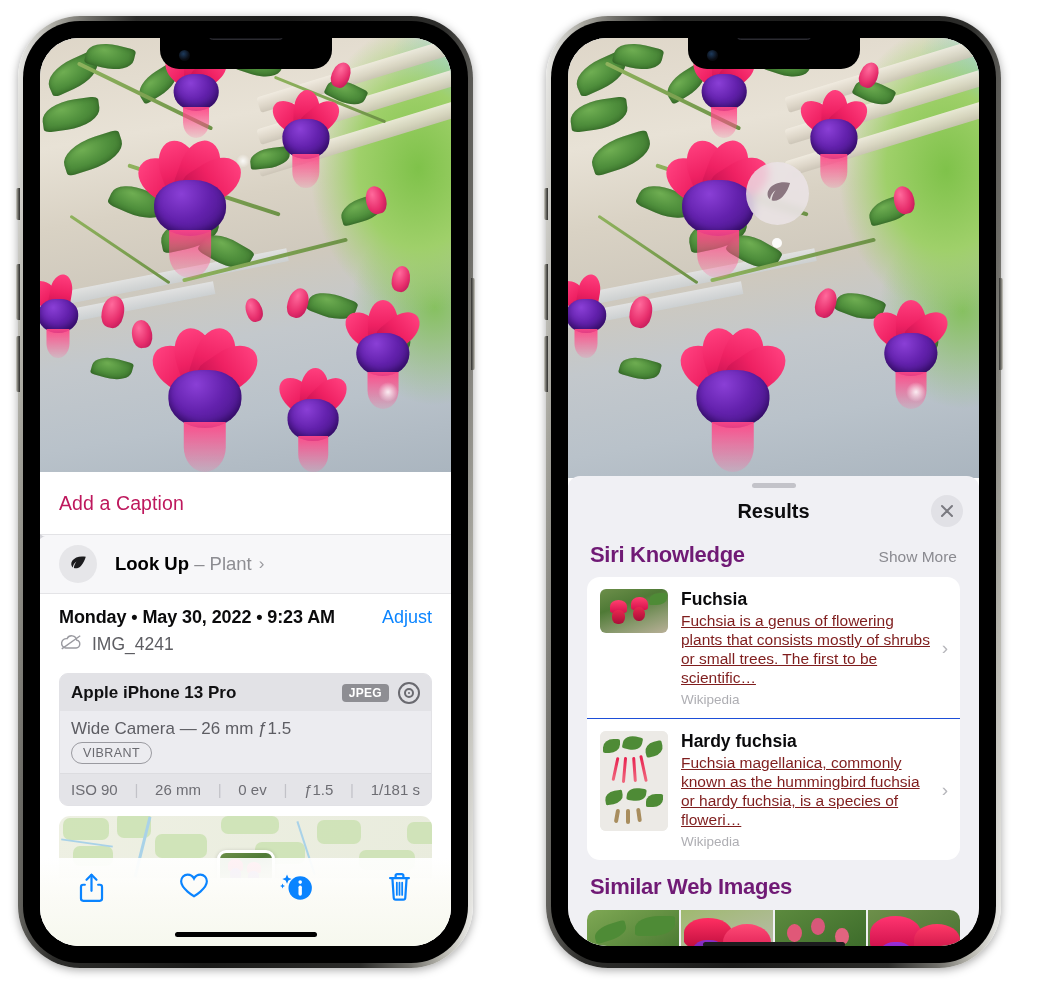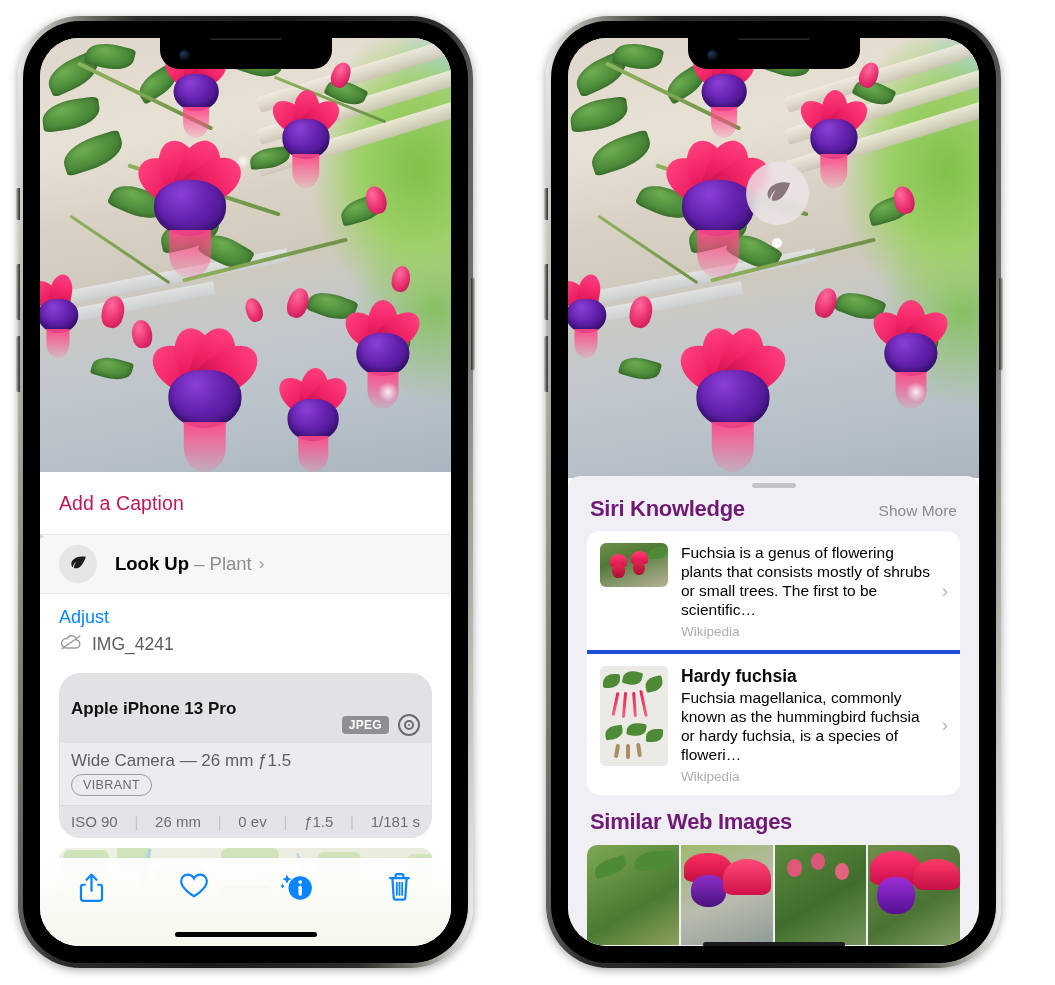--- a/index.html
+++ b/index.html
@@ -150,29 +150,29 @@
   .chev { color:#9a9a9f; font-size:17px; margin-left:7px; }
 
   .meta-block { padding: 13px 19px 10px; background:#fff; border-top:1px solid #e4e4e7; }
   .meta-line1 { display:flex; align-items:baseline; justify-content:space-between; }
   .meta-date { font-size:18px; font-weight:700; color:#0b0b0c; letter-spacing:-.1px; }
   .adjust { font-size:18px; color:#0a84ff; font-weight:400; }
   .meta-line2 { display:flex; align-items:center; gap:9px; margin-top:5px; }
   .filename { font-size:17.5px; color:#5d5d62; }
 
   .exif-card {
-    margin: 8px 19px 0; border-radius: 21px; overflow:hidden;
+    margin: 8px 19px 0; border-radius: 9px; overflow:hidden;
     background:#e9e9ed; border:1px solid #e2e2e6;
   }
   .exif-head {
     display:flex; align-items:center; justify-content:space-between;
     padding: 8px 11px 7px; background:#e2e2e6;
   }
   .exif-model { font-size:17px; font-weight:700; color:#101012; }
-  .exif-head-right { display:flex; align-items:center; gap:9px;margin-top:32px; }
+  .exif-head-right { display:flex; align-items:center; gap:9px; }
   .jpeg-tag {
     background:#8e8e93; color:#fff; font-size:12px; font-weight:700;
     padding:2px 7px; border-radius:4px; letter-spacing:.3px;
   }
   .aperture-icon { width:22px; height:22px; border-radius:50%; border:2px solid #6a6a70; position:relative; }
   .aperture-icon::after{content:"";position:absolute;inset:4px;border-radius:50%;border:2px solid #6a6a70;}
   .aperture-icon::before{content:"";position:absolute;inset:8px;border-radius:50%;background:#6a6a70;}
 
   .exif-body { padding: 8px 11px 9px; background:#ececf0; }
   .exif-lens { font-size:17px; color:#5d5d63; }
@@ -250,27 +250,27 @@
     display:flex; align-items:baseline; justify-content:space-between;
     padding: 8px 22px 9px;
   }
   .section-title { font-size:22px; font-weight:700; color:#701a75; letter-spacing:-.3px; }
   .show-more { font-size:15.5px; color:#8a8a90; }
 
   .card-group {
     margin: 0 19px; background:#fff; border-radius:13px; overflow:hidden;
   }
   .know-row { display:flex; padding: 12px 13px 11px; position:relative; }
-  .know-row + .know-row { border-top:4px solid #1d4ed8; }
+  .know-row + .know-row { border-top:1px solid #1d4ed8; }
   .thumb { flex:0 0 auto; border-radius:6px; overflow:hidden; position:relative; }
   .thumb.t1 { width:68px; height:44px; }
   .thumb.t2 { width:68px; height:100px; background:#eceae6; }
   .know-body { margin-left:13px; flex:1; min-width:0; padding-right:14px; }
   .know-title { font-size:17.5px; font-weight:700; color:#0a0a0c; margin-bottom:1px; }
-  .know-desc { font-size:15.5px; line-height:19px; color:#000000; }
+  .know-desc { font-size:15.5px; line-height:19px; color:#7f1d1d;text-decoration:underline; }
   .know-src { font-size:13.5px; color:#aeaeb3; margin-top:5px; }
   .row-chev {
     position:absolute; right:12px; top:50%; transform:translateY(-50%);
     color:#b6b6bb; font-size:19px;
   }
   .web-strip { display:flex; gap:2px; margin: 3px 19px 0; border-radius:10px 10px 0 0; overflow:hidden; }
   .web-img { flex:1; height:100px; position:relative; overflow:hidden; }
 
   
   .mini-bg1 { position:absolute; inset:0;
@@ -408,20 +408,21 @@
             <svg width="22" height="22" viewBox="0 0 24 24" aria-hidden="true">
               <path d="M20.5 4.2c-6.6-1.3-12 .6-14.6 4.1-1.9 2.6-1.6 5.8.4 7.4.4-2.6 1.8-4.8 4-6.4-1.5 1.9-2.5 4.2-2.8 7.1 2.6 1 5.8-.2 7.9-2.6 2.7-3 4.1-6.4 5.1-9.6z" fill="#1c1c1e"></path>
             </svg>
           </span>
           <span class="lookup-text"><span>Look Up</span><span class="sub"> – </span><span class="sub">Plant</span></span>
           <span class="chev">›</span>
         </div>
 
         <div class="meta-block">
           <div class="meta-line1">
+            <span class="meta-date">Monday • May 30, 2022 • 9:23 AM</span>
             <span class="adjust">Adjust</span>
           </div>
           <div class="meta-line2">
             <span>
               <svg width="24" height="18" viewBox="0 0 26 18" aria-hidden="true">
                 <path d="M7.2 15.5h11.3a4.3 4.3 0 0 0 .6-8.5 5.5 5.5 0 0 0-10.4-1.6A4.6 4.6 0 0 0 7.2 15.5z" fill="none" stroke="#9a9aa0" stroke-width="1.5"></path>
                 <line x1="3" y1="16.5" x2="23" y2="2.2" stroke="#9a9aa0" stroke-width="1.5"></line>
               </svg>
             </span>
             <span class="filename">IMG_4241</span>
@@ -618,20 +619,28 @@
         <div class="vlu-badge" style="left:178px; top:124px">
           <svg width="34" height="34" viewBox="0 0 24 24" aria-hidden="true">
             <path d="M20.5 4.2c-6.6-1.3-12 .6-14.6 4.1-1.9 2.6-1.6 5.8.4 7.4.4-2.6 1.8-4.8 4-6.4-1.5 1.9-2.5 4.2-2.8 7.1 2.6 1 5.8-.2 7.9-2.6 2.7-3 4.1-6.4 5.1-9.6z" fill="#8b7680"></path>
           </svg>
         </div>
         <div class="vlu-dot" style="left:209px; top:200px"></div>
       </div>
 
       <div class="results-sheet" style="top:438px; height:470px">
         <div class="grabber"></div>
+        <div class="results-head">
+          <span class="results-title">Results</span>
+          <span class="close-btn">
+            <svg width="16" height="16" viewBox="0 0 16 16" aria-hidden="true">
+              <path d="M3 3 L13 13 M13 3 L3 13" stroke="#7a7a80" stroke-width="2" stroke-linecap="round"></path>
+            </svg>
+          </span>
+        </div>
 
         <div class="section-head">
           <span class="section-title">Siri Knowledge</span>
           <span class="show-more">Show More</span>
         </div>
 
         <div class="card-group">
 
           <div class="know-row">
             <div class="thumb t1">
@@ -640,20 +649,21 @@
                 <div class="mini-sep"></div>
                   <div class="mini-cor" style="background:linear-gradient(180deg,#e8264f,#aa0f38)"></div>
               </div>
               <div class="mini-bloom" style="left:46%; top:18%; width:24%; height:58%">
                 <div class="mini-sep"></div>
                   <div class="mini-cor" style="background:linear-gradient(180deg,#e8264f,#aa0f38)"></div>
               </div>
               <div class="mini-leaf" style="left:72%; top:10%; width:26%; height:26%"></div>
             </div>
             <div class="know-body">
+              <div class="know-title">Fuchsia</div>
               <div class="know-desc">Fuchsia is a genus of flowering plants that consists mostly of shrubs or small trees. The first to be scientific…</div>
               <div class="know-src">Wikipedia</div>
             </div>
             <span class="row-chev">›</span>
           </div>
 
           <div class="know-row">
             <div class="thumb t2">
               <div class="mini-bg2"></div>
               <div class="mini-leaf" style="left:4%;  top:8%;  width:26%; height:14%"></div>

